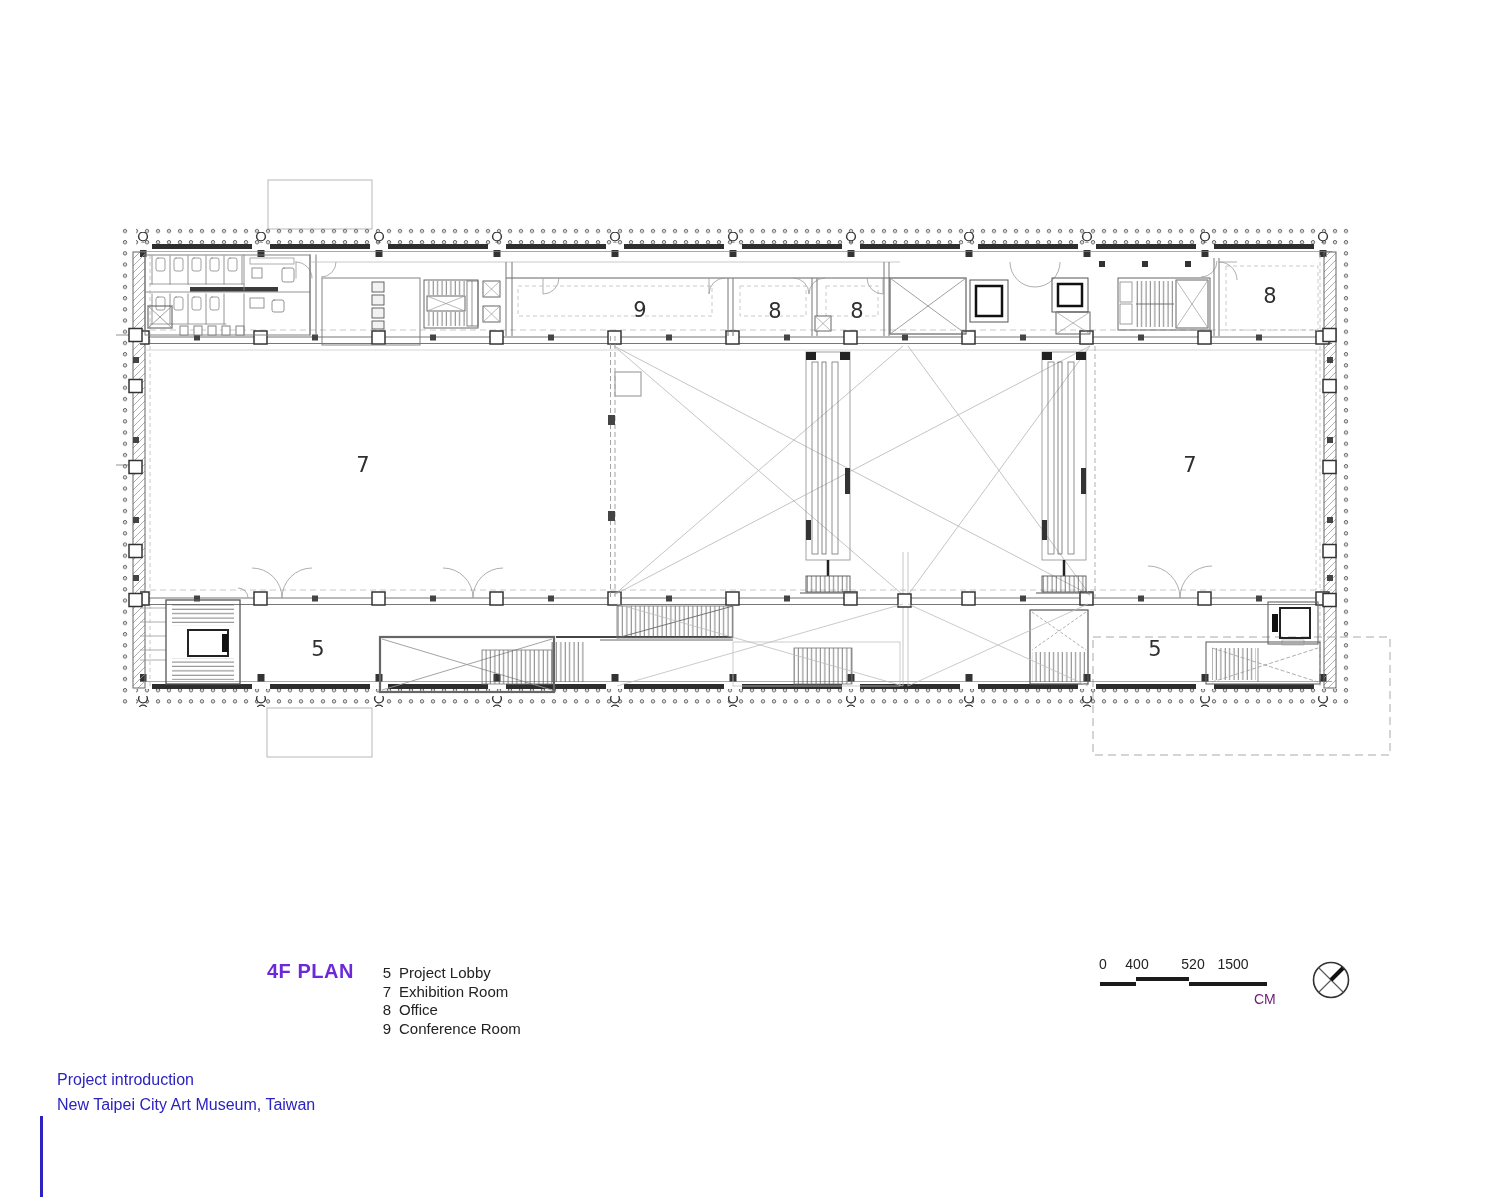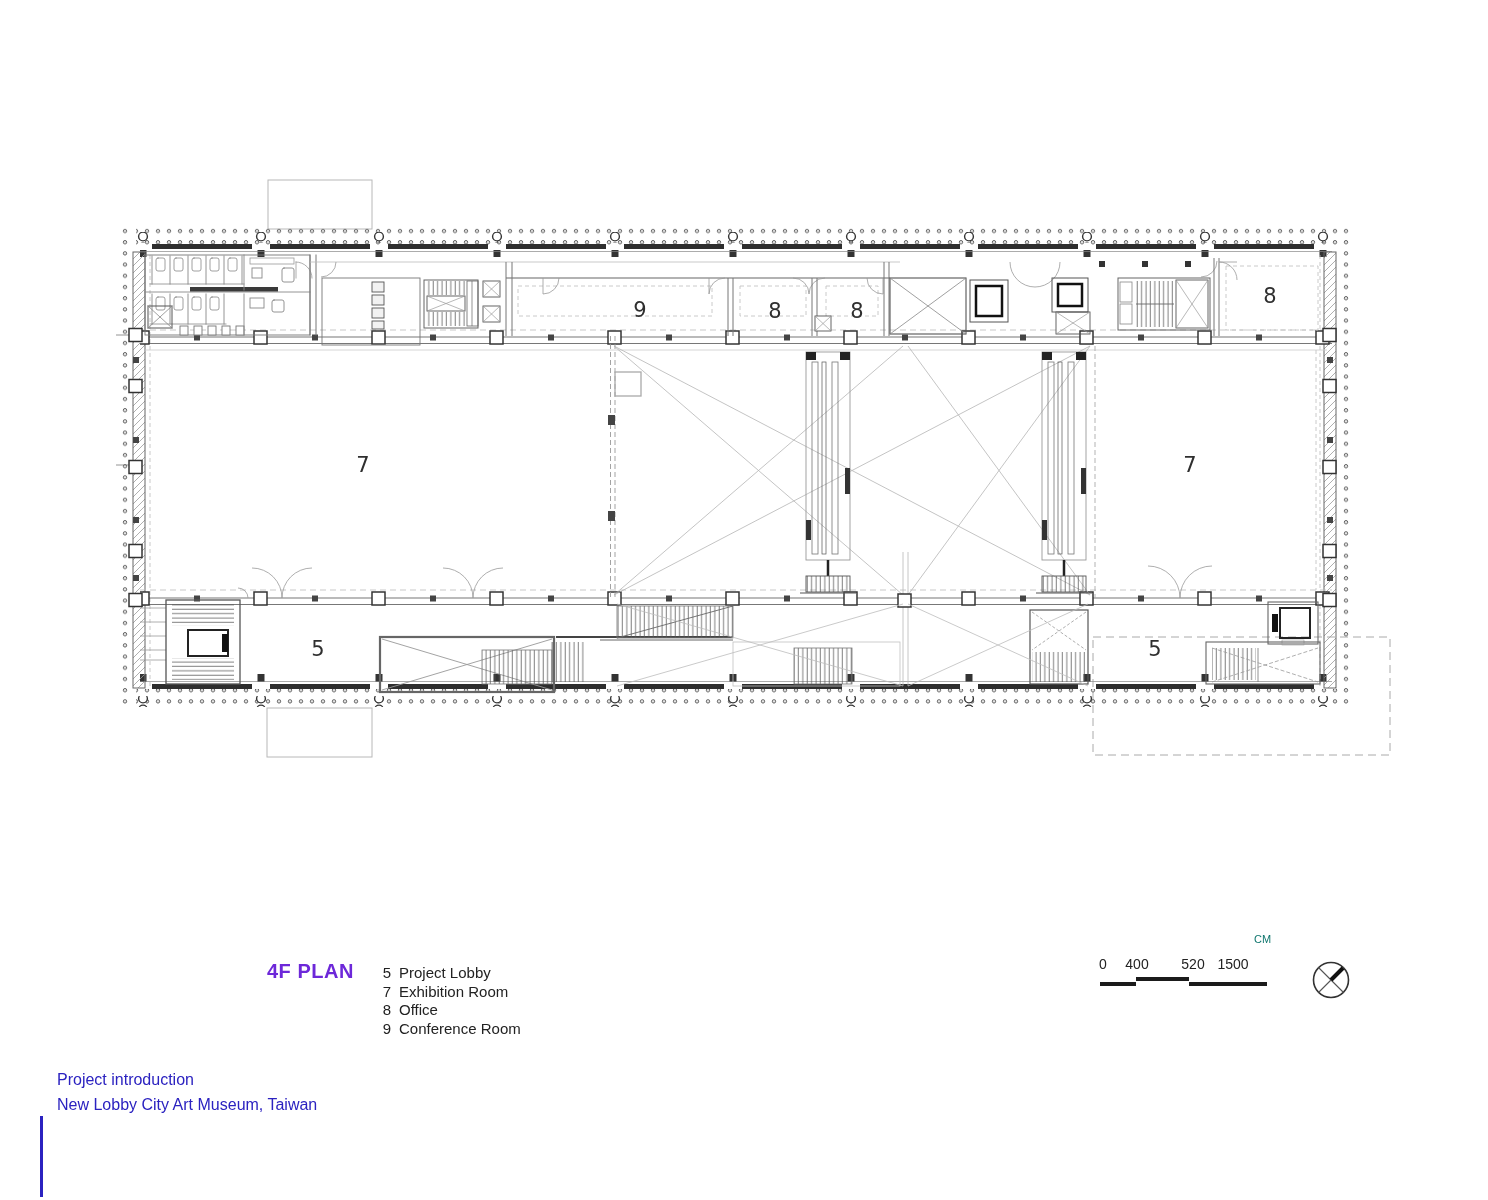--- a/index.html
+++ b/index.html
@@ -11,21 +11,21 @@
   
   #plan-title{left:267px;top:960px;font-size:20px;font-weight:bold;color:#6d28d9;letter-spacing:.5px;}
   #legend{left:377px;top:964px;font-size:15px;color:#222;}
   .lg-row{display:flex;line-height:18.6px;}
   .lg-num{width:14px;text-align:right;}
   .lg-label{margin-left:8px;}
 
   
   .sb-tick{top:956px;font-size:14px;color:#222;transform:translateX(-50%);}
   .sb-seg{background:#1b1b1b;height:4px;}
-  #sb-unit{left:1254px;top:933px;font-size:11px;color:#0f766e;}
+  #sb-unit{left:1254px;top:991px;font-size:14px;color:#701a75;}
 
   
   #footer-bar{left:40px;top:1116px;width:3px;height:81px;}
   #footer{left:57px;top:1068px;font-size:16px;line-height:24.6px;}
 </style>
 </head>
 <body>
 
 <div id="page">
 
@@ -393,16 +393,16 @@
 
   <svg class="abs" style="left:1309px;top:958px" width="44" height="44" viewBox="0 0 44 44">
     <circle cx="22" cy="22" r="17.5" fill="none" stroke="#333" stroke-width="1.6"></circle>
     <path d="M9.5,9.5 L34.5,34.5 M9.5,34.5 L34.5,9.5" stroke="#555" stroke-width="1.1"></path>
     <path d="M22,22 L34,10" stroke="#111" stroke-width="4"></path>
   </svg>
 
   <div class="abs" id="footer-bar" style="background:#2b22c0"></div>
   <div class="abs" id="footer" style="color:#2b22c0">
     <div>Project introduction</div>
-    <div>New Lobby City Art Museum, Taiwan</div>
+    <div>New Taipei City Art Museum, Taiwan</div>
   </div>
 
 </div>
 
 </body></html>

